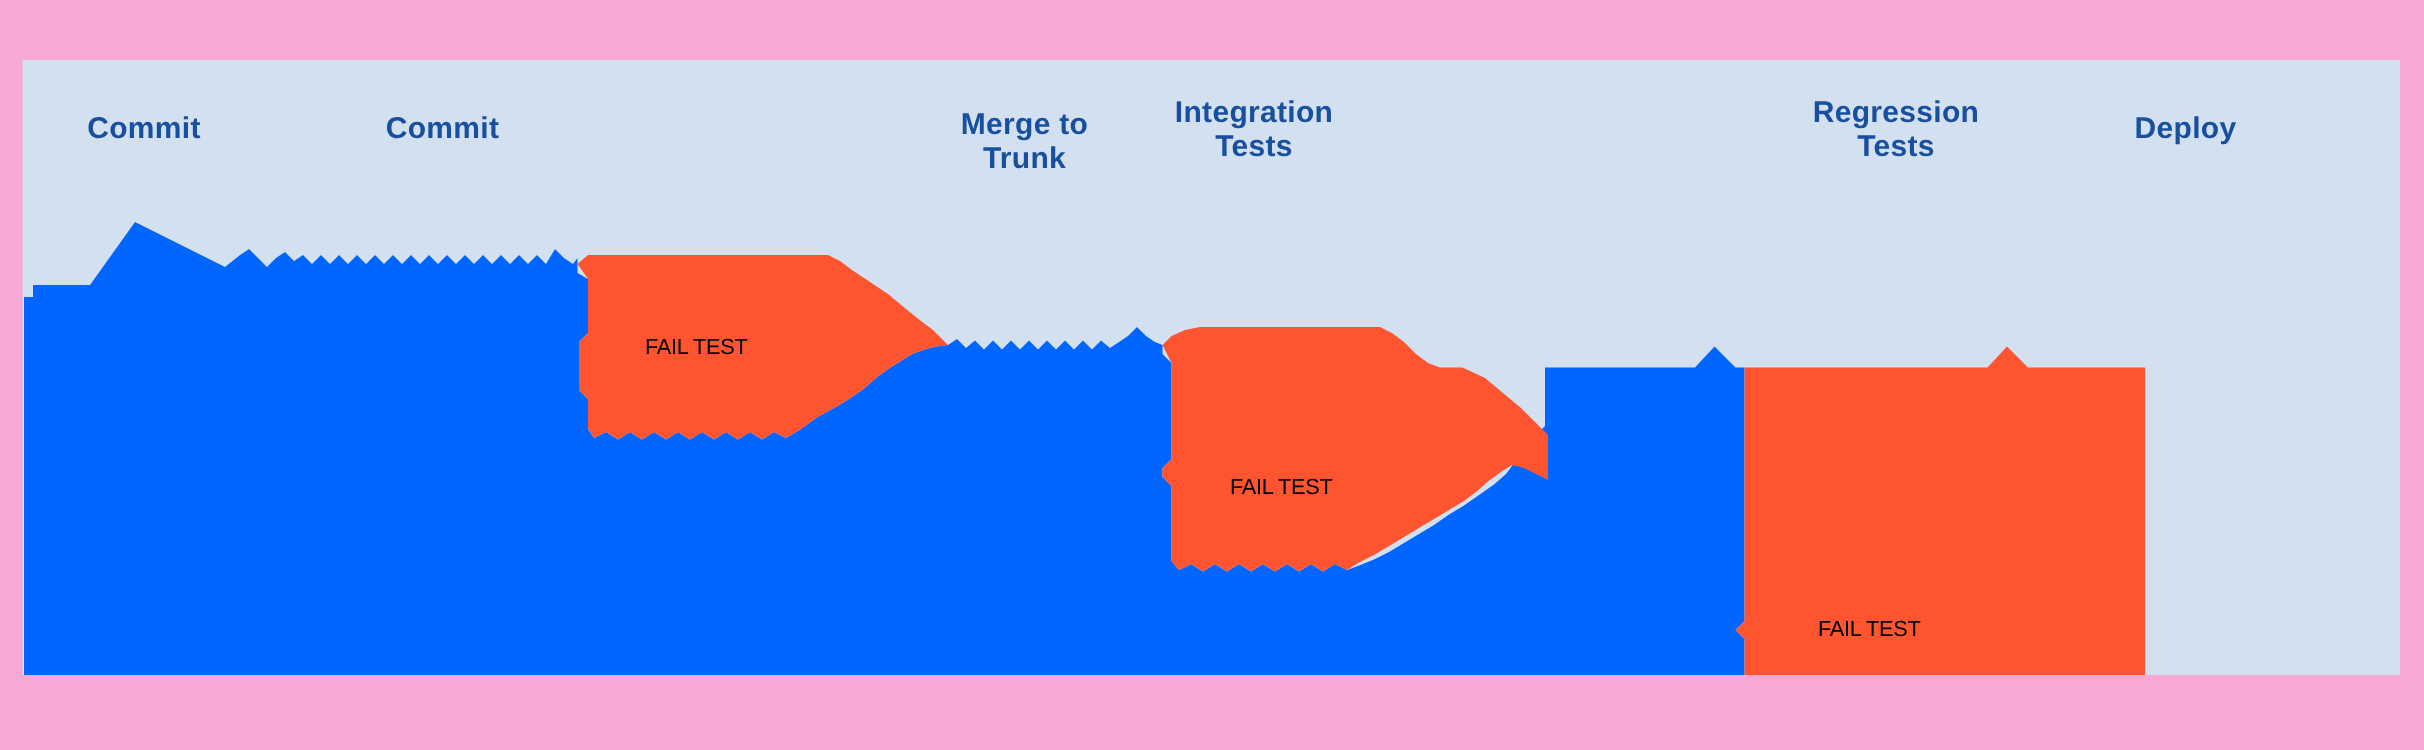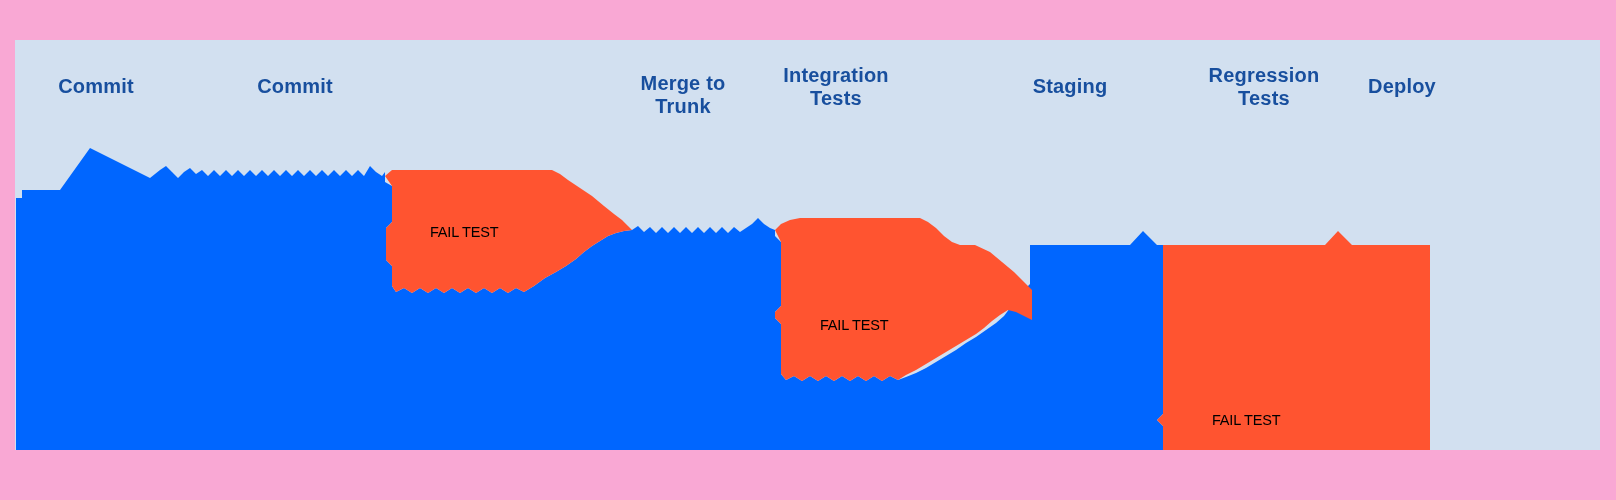--- a/index.html
+++ b/index.html
@@ -128,22 +128,21 @@
 
     </g>
   </svg>
 
   <div class="stage-label" style="left:0px; top:75px; width:192px;">Commit</div>
   <div class="stage-label" style="left:199px; top:75px; width:192px;">Commit</div>
   <div class="stage-label" style="left:587px; top:72px; width:192px;">Merge to
 Trunk</div>
   <div class="stage-label" style="left:740px; top:64px; width:192px;">Integration
 Tests</div>
-  <div class="stage-label" style="left:974px; top:75px; width:192px;">Staging</div>
   <div class="stage-label" style="left:1168px; top:64px; width:192px;">Regression
 Tests</div>
-  <div class="stage-label" style="left:1306px; top:75px; width:192px;text-align:center;">Deploy</div>
+  <div class="stage-label" style="left:1361px; top:75px; width:192px;text-align:center;">Deploy</div>
 
   <div class="fail-label" style="left:430px; top:224px;">FAIL TEST</div>
   <div class="fail-label" style="left:820px; top:317px;">FAIL TEST</div>
   <div class="fail-label" style="left:1212px; top:412px;">FAIL TEST</div>
 
 </div>
 
 </body></html>

